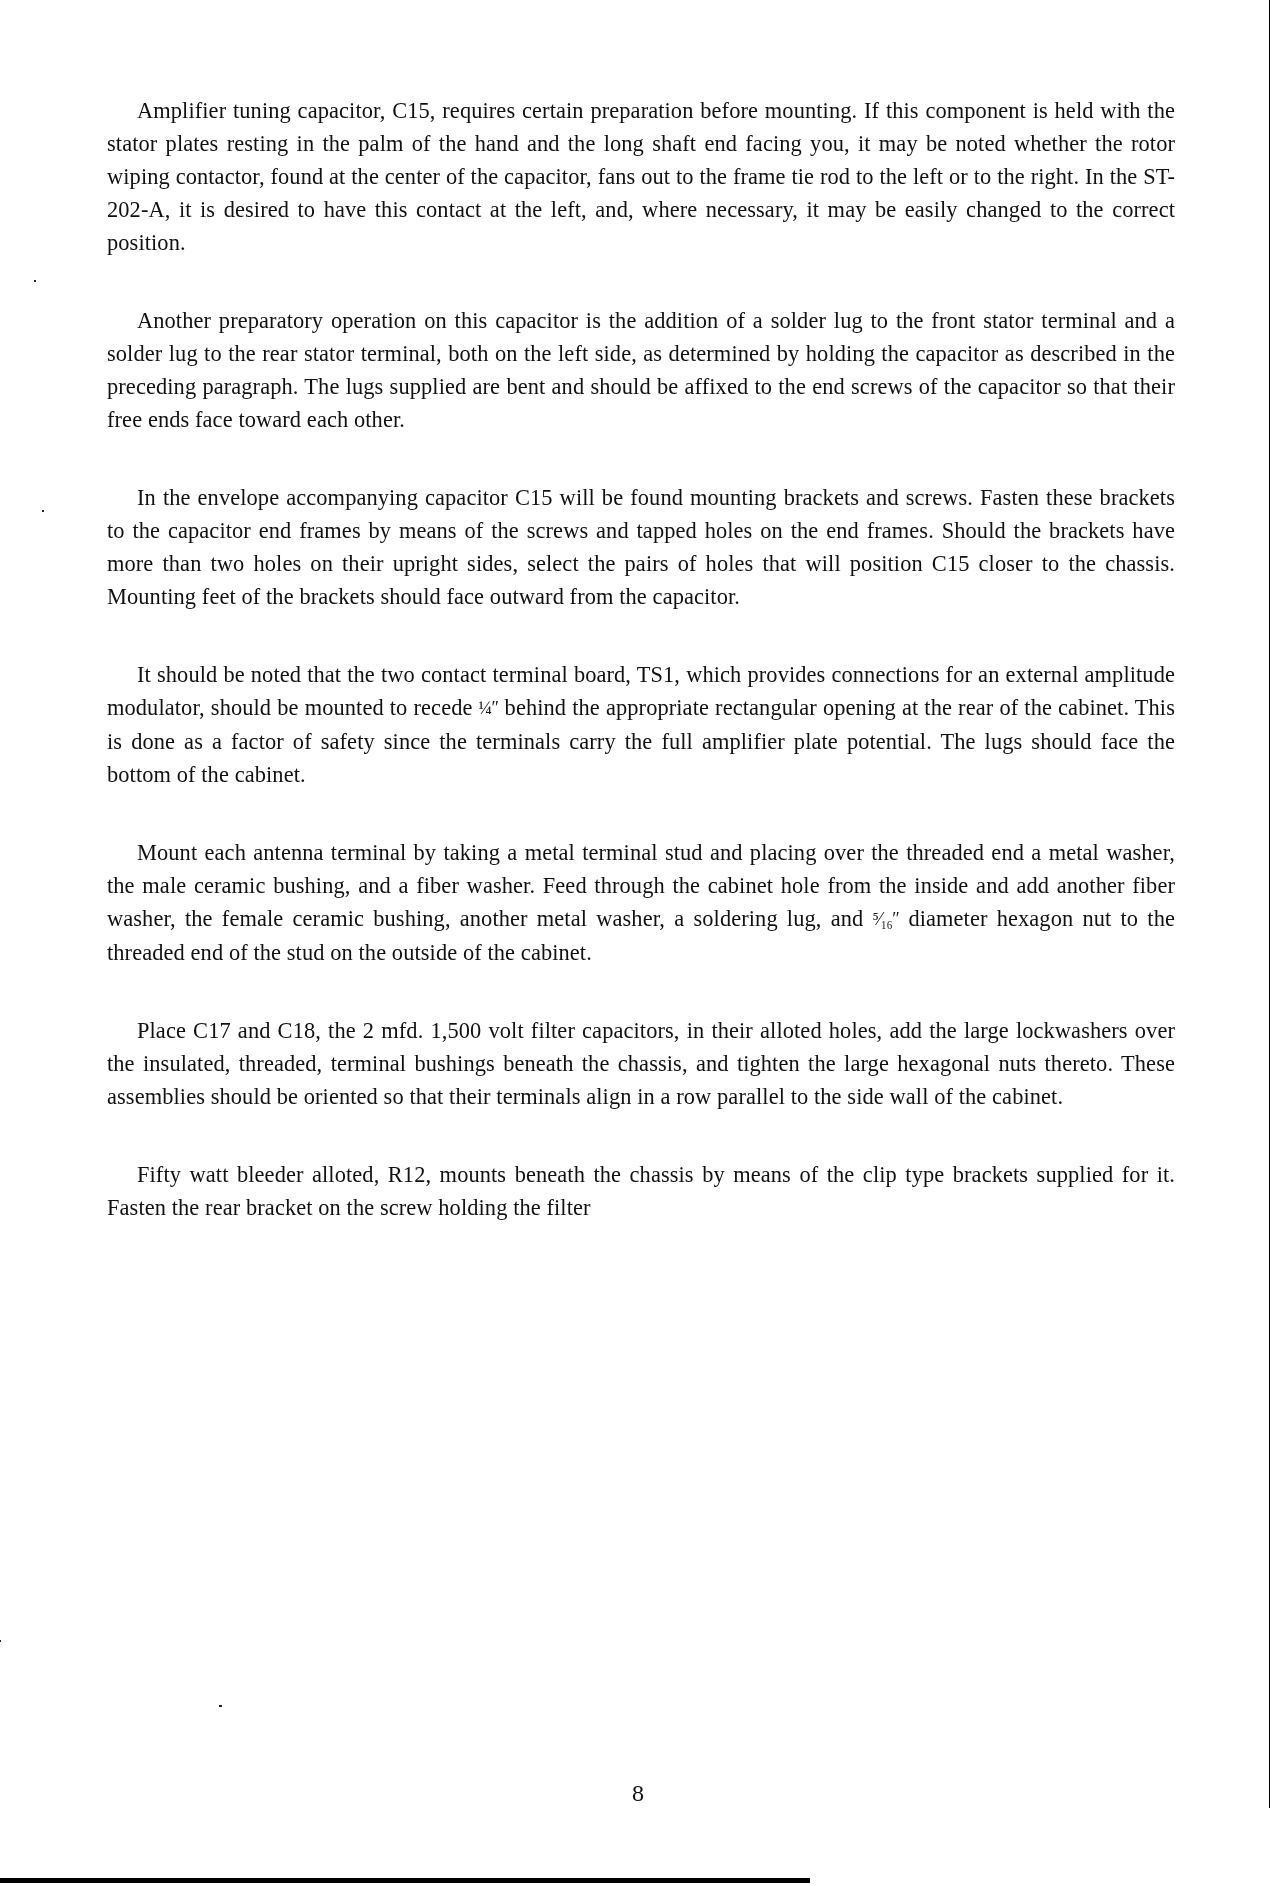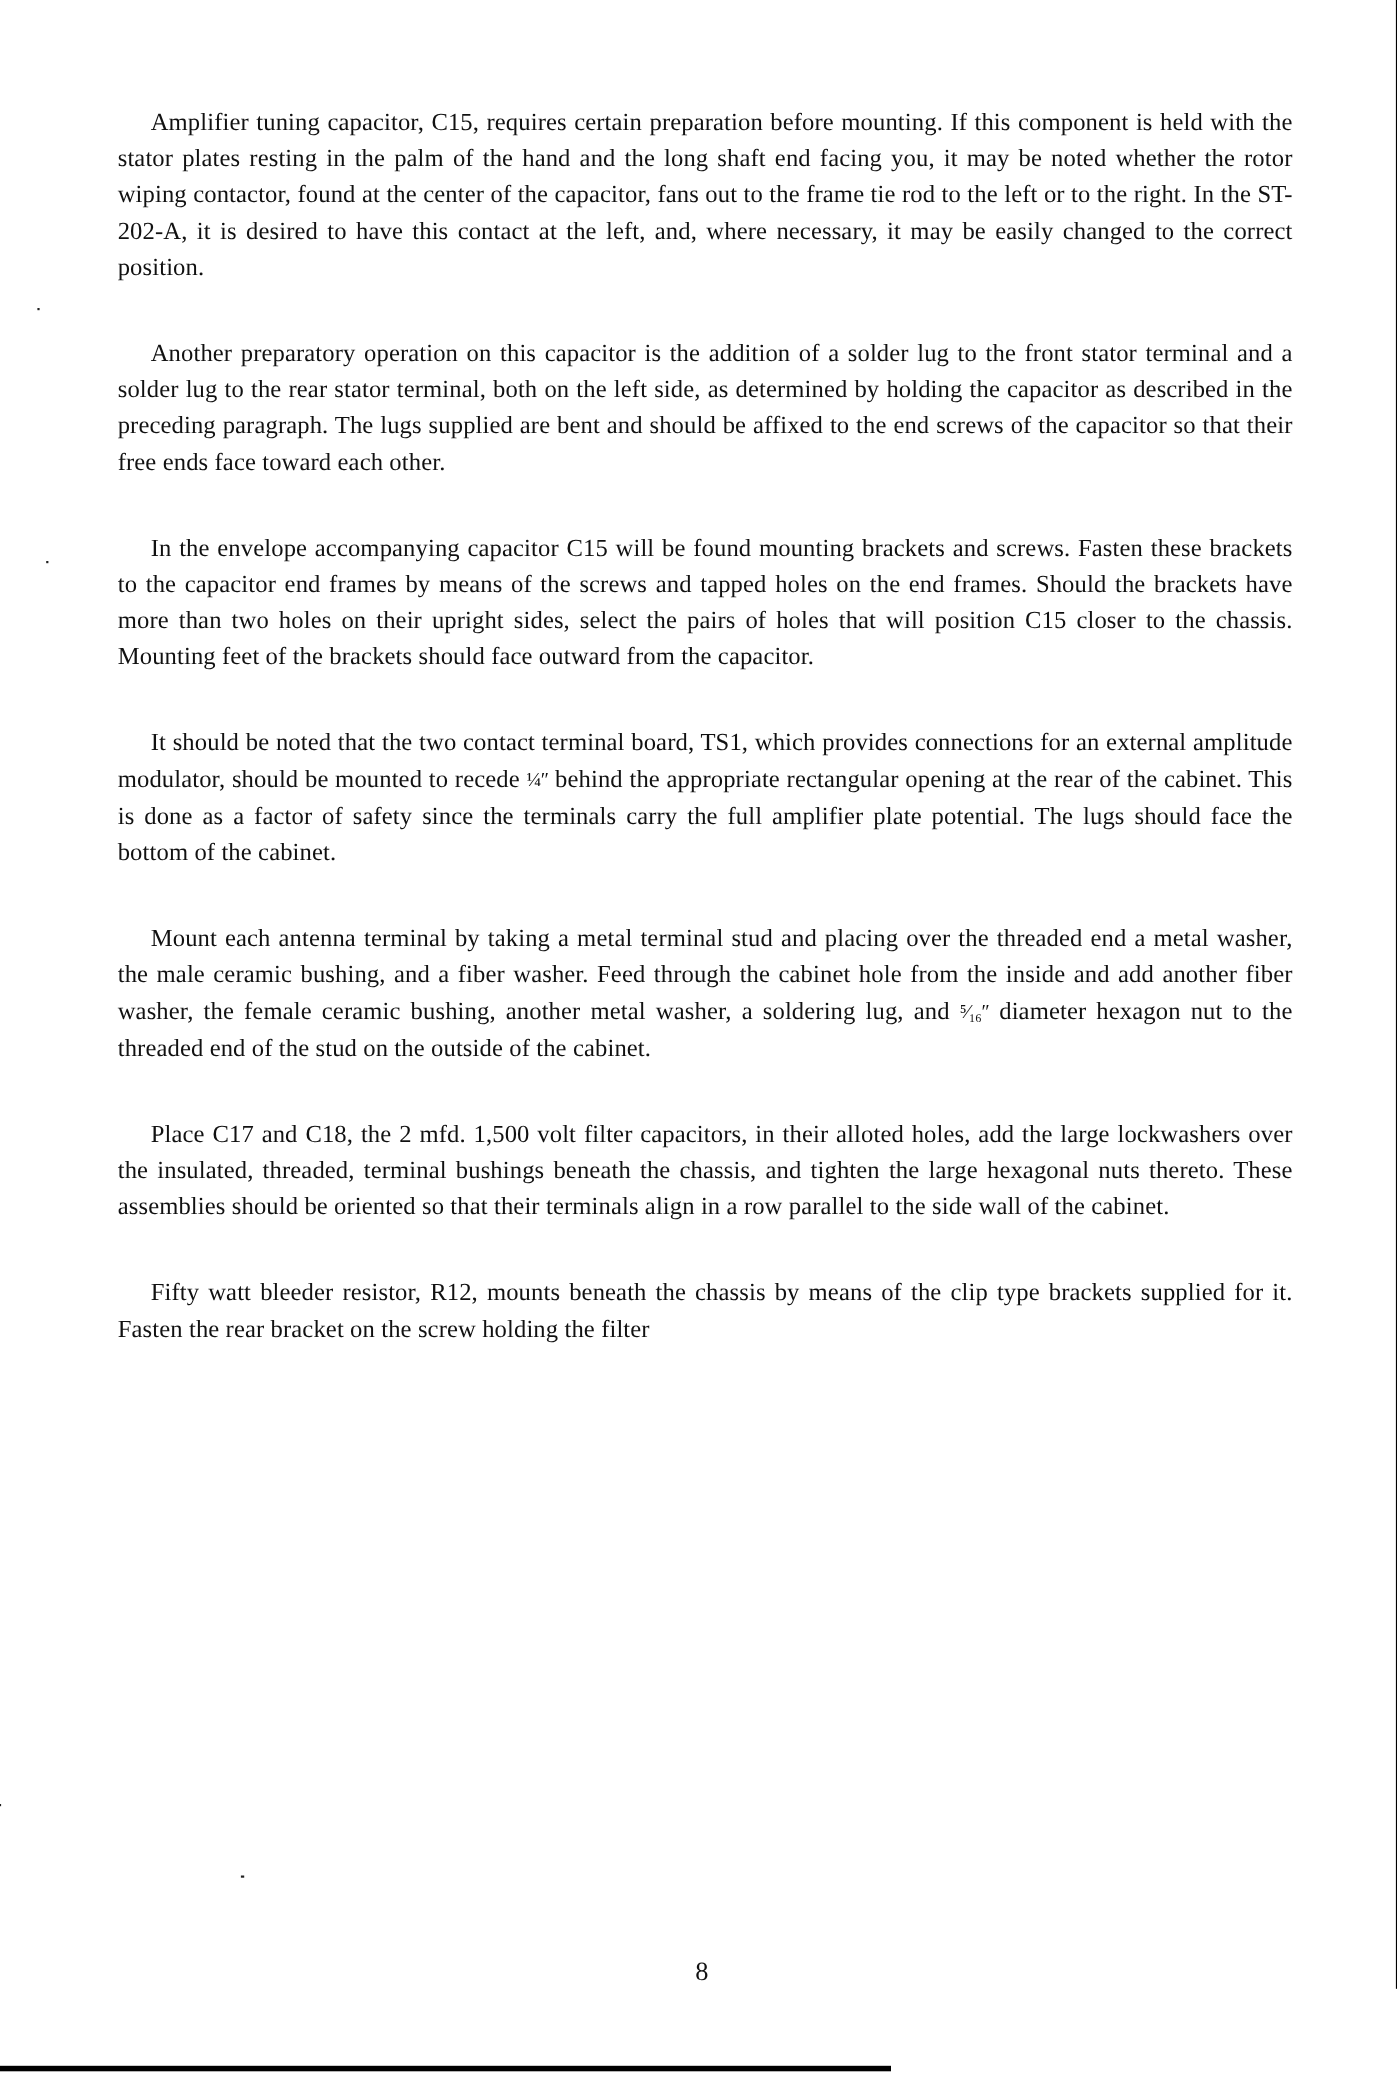--- a/index.html
+++ b/index.html
@@ -100,20 +100,20 @@
     <p class="para">In the envelope accompanying capacitor C15 will be found mounting brackets and screws. Fasten these brackets to the capacitor end frames by means of the screws and tapped holes on the end frames. Should the brackets have more than two holes on their upright sides, select the pairs of holes that will position C15 closer to the chassis. Mounting feet of the brackets should face outward from the capacitor.</p>
 
     <p class="para"><span>It should be noted that the two contact terminal board, TS1, which provides connections for an external amplitude modulator, should be mounted to recede </span><span class="frac">¼″</span><span> behind the appropriate rectangular opening at the rear of the cabinet. This is done as a factor of safety since the terminals carry the full amplifier plate potential. The lugs should face the bottom of the cabinet.</span></p>
 
 
     <p class="para"><span>Mount each antenna terminal by taking a metal terminal stud and placing over the threaded end a metal washer, the male ceramic bushing, and a fiber washer. Feed through the cabinet hole from the inside and add another fiber washer, the female ceramic bushing, another metal washer, a soldering lug, and </span><span class="frac">⁵⁄₁₆″</span><span> diameter hexagon nut to the threaded end of the stud on the outside of the cabinet.</span></p>
 
     <p class="para">Place C17 and C18, the 2 mfd. 1,500 volt filter capacitors, in their alloted holes, add the large lockwashers over the insulated, threaded, terminal bushings beneath the chassis, and tighten the large hexagonal nuts thereto. These assemblies should be oriented so that their terminals align in a row parallel to the side wall of the cabinet.</p>
 
 
-    <p class="para">Fifty watt bleeder resistor, R12, mounts beneath the chassis by means of the clip type brackets supplied for it. Fasten the rear bracket on the screw holding the filter</p>
+    <p class="para">Fifty watt bleeder alloted, R12, mounts beneath the chassis by means of the clip type brackets supplied for it. Fasten the rear bracket on the screw holding the filter</p>
 
   </div>
 
   <div class="page-number">8</div>
 
   <div class="bottom-rule"></div>
 </div>
 
 </body></html>

